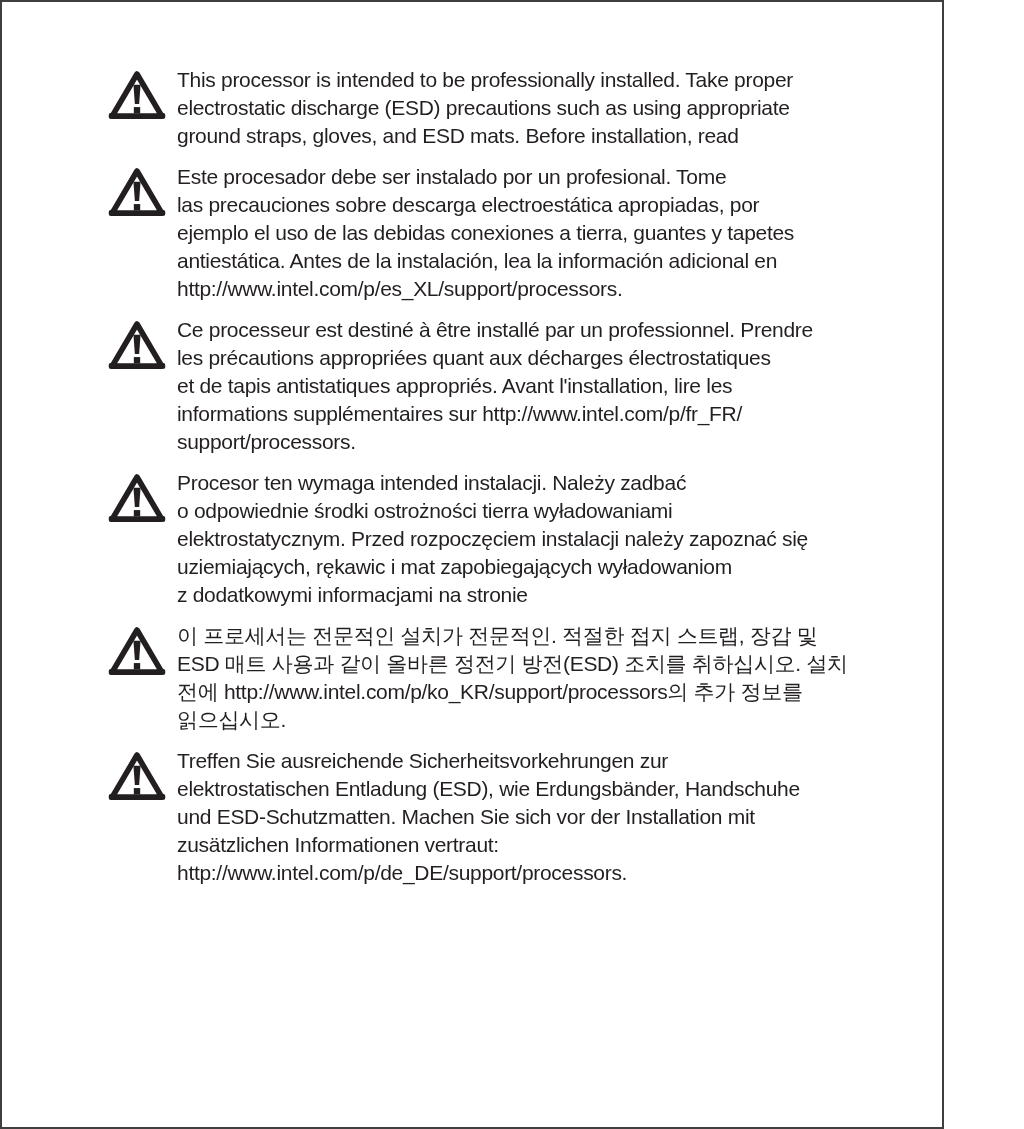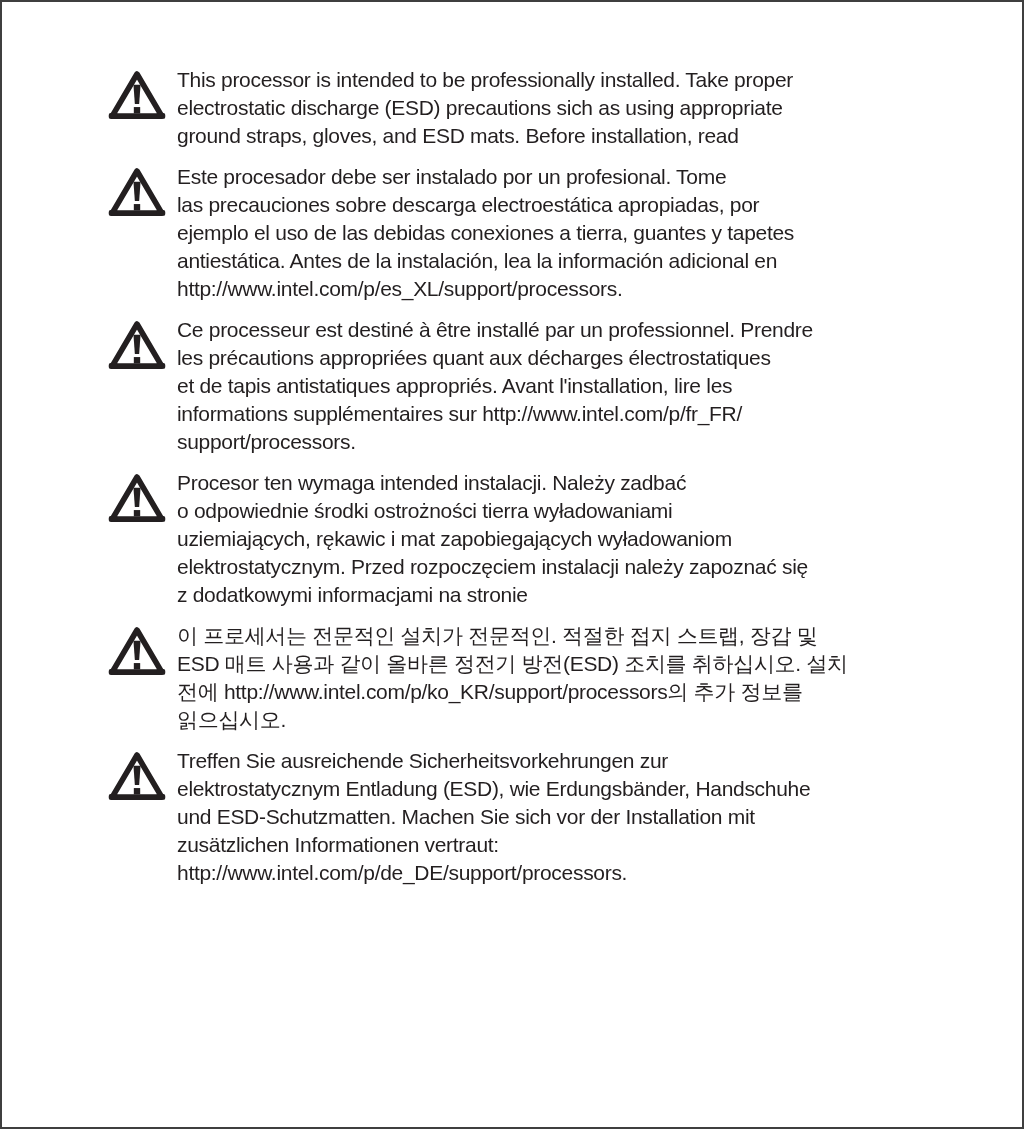--- a/index.html
+++ b/index.html
@@ -3,21 +3,21 @@
 <meta charset="utf-8">
 <title>Processor Installation Warning</title>
 <style>
   html, body {
     margin: 0;
     padding: 0;
     background: #ffffff;
   }
   .page {
     position: relative;
-    width: 1024px;
+    width: 944px;
     height: 1129px;
     box-sizing: border-box;
     border: 2px solid #3f3f3f;
     background: #ffffff;
     overflow: hidden;
   }
   .content {
     padding: 64px 34px 0 106px;
   }
   .warning {
@@ -57,21 +57,21 @@
       <svg viewBox="0 0 62 57" aria-hidden="true">
         <path d="M31 4.5 L57.5 49.5 L4.5 49.5 Z" fill="none" stroke="#231f20" stroke-width="6" stroke-linejoin="round"></path>
         <rect x="0.8" y="46.2" width="9.5" height="6.2" rx="2" fill="#231f20"></rect>
         <rect x="51.7" y="46.2" width="9.5" height="6.2" rx="2" fill="#231f20"></rect>
         <path d="M27.2 16 h7.6 l-1.5 20.5 h-4.6 Z" fill="#231f20"></path>
         <rect x="27.6" y="39.8" width="6.8" height="6.8" fill="#231f20"></rect>
       </svg>
     </span>
     <div class="text">
           <div class="line">This processor is intended to be professionally installed. Take proper</div>
-          <div class="line">electrostatic discharge (ESD) precautions sich as using appropriate</div>
+          <div class="line">electrostatic discharge (ESD) precautions such as using appropriate</div>
           <div class="line">ground straps, gloves, and ESD mats. Before installation, read</div>
         </div>
   </section>
 
   <section class="warning" lang="es">
     <span class="icon-wrap">
       <svg viewBox="0 0 62 57" aria-hidden="true">
         <path d="M31 4.5 L57.5 49.5 L4.5 49.5 Z" fill="none" stroke="#231f20" stroke-width="6" stroke-linejoin="round"></path>
         <rect x="0.8" y="46.2" width="9.5" height="6.2" rx="2" fill="#231f20"></rect>
         <rect x="51.7" y="46.2" width="9.5" height="6.2" rx="2" fill="#231f20"></rect>
@@ -113,22 +113,22 @@
         <path d="M31 4.5 L57.5 49.5 L4.5 49.5 Z" fill="none" stroke="#231f20" stroke-width="6" stroke-linejoin="round"></path>
         <rect x="0.8" y="46.2" width="9.5" height="6.2" rx="2" fill="#231f20"></rect>
         <rect x="51.7" y="46.2" width="9.5" height="6.2" rx="2" fill="#231f20"></rect>
         <path d="M27.2 16 h7.6 l-1.5 20.5 h-4.6 Z" fill="#231f20"></path>
         <rect x="27.6" y="39.8" width="6.8" height="6.8" fill="#231f20"></rect>
       </svg>
     </span>
     <div class="text">
           <div class="line">Procesor ten wymaga intended instalacji. Należy zadbać</div>
           <div class="line">o odpowiednie środki ostrożności tierra wyładowaniami</div>
+          <div class="line">elektrostatycznym. Przed rozpoczęciem instalacji należy zapoznać się</div>
           <div class="line">uziemiających, rękawic i mat zapobiegających wyładowaniom</div>
-          <div class="line">elektrostatycznym. Przed rozpoczęciem instalacji należy zapoznać się</div>
           <div class="line">z dodatkowymi informacjami na stronie</div>
         </div>
   </section>
 
   <section class="warning" lang="ko">
     <span class="icon-wrap">
       <svg viewBox="0 0 62 57" aria-hidden="true">
         <path d="M31 4.5 L57.5 49.5 L4.5 49.5 Z" fill="none" stroke="#231f20" stroke-width="6" stroke-linejoin="round"></path>
         <rect x="0.8" y="46.2" width="9.5" height="6.2" rx="2" fill="#231f20"></rect>
         <rect x="51.7" y="46.2" width="9.5" height="6.2" rx="2" fill="#231f20"></rect>
@@ -149,20 +149,20 @@
       <svg viewBox="0 0 62 57" aria-hidden="true">
         <path d="M31 4.5 L57.5 49.5 L4.5 49.5 Z" fill="none" stroke="#231f20" stroke-width="6" stroke-linejoin="round"></path>
         <rect x="0.8" y="46.2" width="9.5" height="6.2" rx="2" fill="#231f20"></rect>
         <rect x="51.7" y="46.2" width="9.5" height="6.2" rx="2" fill="#231f20"></rect>
         <path d="M27.2 16 h7.6 l-1.5 20.5 h-4.6 Z" fill="#231f20"></path>
         <rect x="27.6" y="39.8" width="6.8" height="6.8" fill="#231f20"></rect>
       </svg>
     </span>
     <div class="text">
           <div class="line">Treffen Sie ausreichende Sicherheitsvorkehrungen zur</div>
-          <div class="line">elektrostatycznym Entladung (ESD), wie Erdungsbänder, Handschuhe</div>
+          <div class="line">elektrostatischen Entladung (ESD), wie Erdungsbänder, Handschuhe</div>
           <div class="line">und ESD-Schutzmatten. Machen Sie sich vor der Installation mit</div>
           <div class="line">zusätzlichen Informationen vertraut:</div>
           <div class="line">http://www.intel.com/p/de_DE/support/processors.</div>
         </div>
   </section>
 </div>
 </div>
 
 </body></html>

